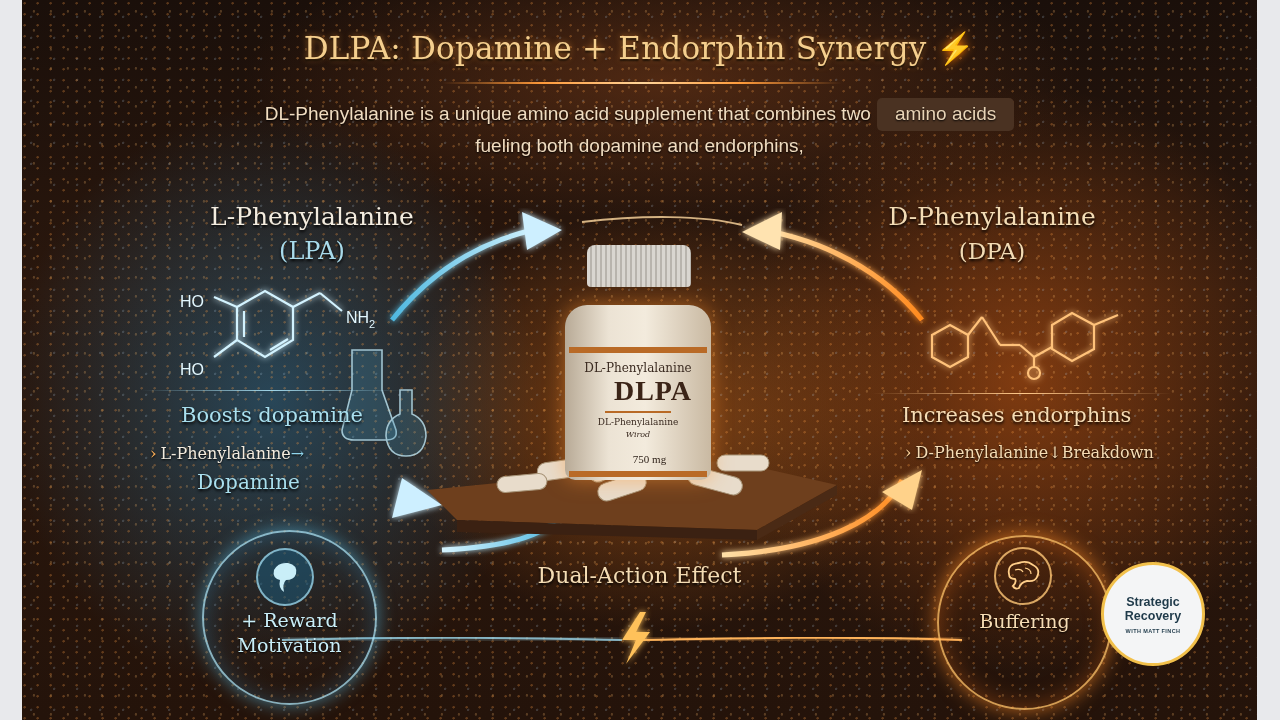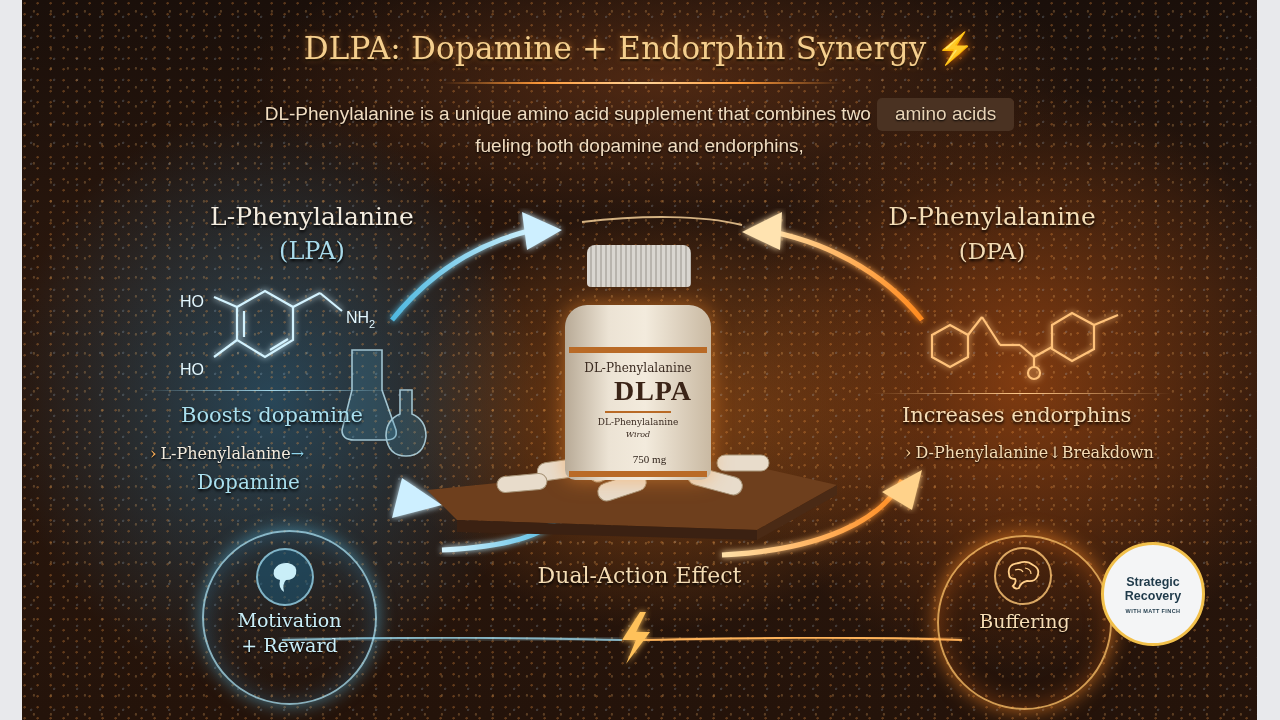--- a/index.html
+++ b/index.html
@@ -79,21 +79,21 @@
 
   .circle-r {
     left: 915px; top: 535px; width: 175px; height: 175px; border-radius: 50%;
     border: 2px solid rgba(255,190,100,0.8); box-shadow: 0 0 20px rgba(255,140,40,0.7), inset 0 0 24px rgba(255,120,30,0.35);
   }
   .circle-r .icon-ring { position: absolute; left: 55px; top: 10px; width: 58px; height: 58px; border-radius: 50%;
     border: 2px solid rgba(255,200,120,0.8); display: flex; align-items: center; justify-content: center; }
   .circle-r .label { position: absolute; left: 0; width: 171px; top: 72px; text-align: center; font-size: 19px; line-height: 25px; color: #f6dcb4; text-shadow: 0 1px 2px #000; }
 
   .badge {
-    left: 1079px; top: 542px; width: 104px; height: 104px; border-radius: 50%;
+    left: 1079px; top: 562px; width: 104px; height: 104px; border-radius: 50%;
     background: #f4f5f6; border: 3px solid #f2c04a; display: flex; flex-direction: column;
     align-items: center; justify-content: center; text-align: right;
   }
   .badge .b1 { font-family: "Liberation Sans", sans-serif; font-weight: bold; font-size: 12.5px; line-height: 14px; color: #1f3a4a; }
   .badge .b2 { font-family: "Liberation Sans", sans-serif; font-weight: bold; font-size: 5.5px; color: #1f3a4a; margin-top: 5px; letter-spacing: 0.4px; }
 
   
   .book { left: 405px; top: 450px; width: 410px; height: 90px; }
   .bottle { left: 543px; top: 245px; width: 146px; height: 215px; }
   .cap { position: absolute; left: 22px; top: 0; width: 104px; height: 42px; border-radius: 8px 8px 4px 4px;
@@ -253,22 +253,22 @@
 
   <div class="abs dual">Dual-Action Effect</div>
 
   <div class="abs circle-l">
     <div class="icon-ring">
       <svg width="30" height="34" viewBox="0 0 30 34" style="position:static;">
         <path d="M4 10 Q8 2 18 3 Q28 5 26 14 Q24 20 16 20 Q12 24 14 32 Q8 28 10 20 Q2 18 4 10 Z" fill="#c9eef8"></path>
       </svg>
     </div>
     <div class="label">
+      <div>+ Reward</div>
       <div>Motivation</div>
-      <div>+ Reward</div>
     </div>
   </div>
 
   <div class="abs circle-r">
     <div class="icon-ring">
       <svg width="36" height="32" viewBox="0 0 36 32" style="position:static;">
         <path d="M4 14 Q2 4 14 3 Q22 0 28 5 Q36 9 32 17 Q30 22 22 21 Q16 22 14 28 Q10 30 8 26 Q12 22 10 19 Q4 19 4 14 Z" fill="none" stroke="#ffcf8a" stroke-width="1.8"></path>
         <path d="M10 10 Q16 8 18 12 M20 8 Q26 9 26 14" fill="none" stroke="#ffcf8a" stroke-width="1.2"></path>
       </svg>
     </div>

